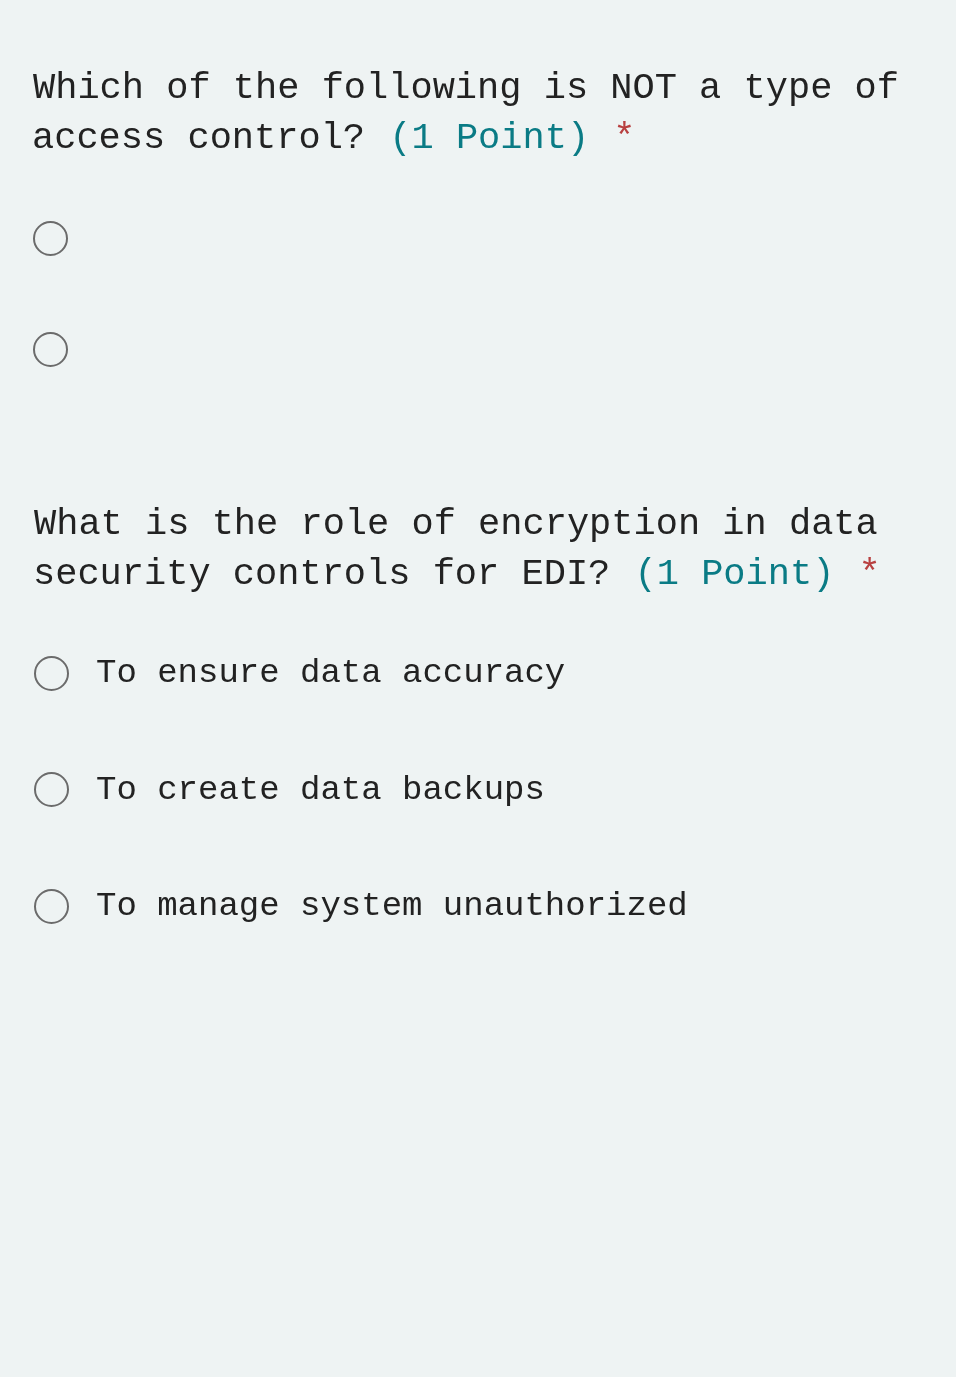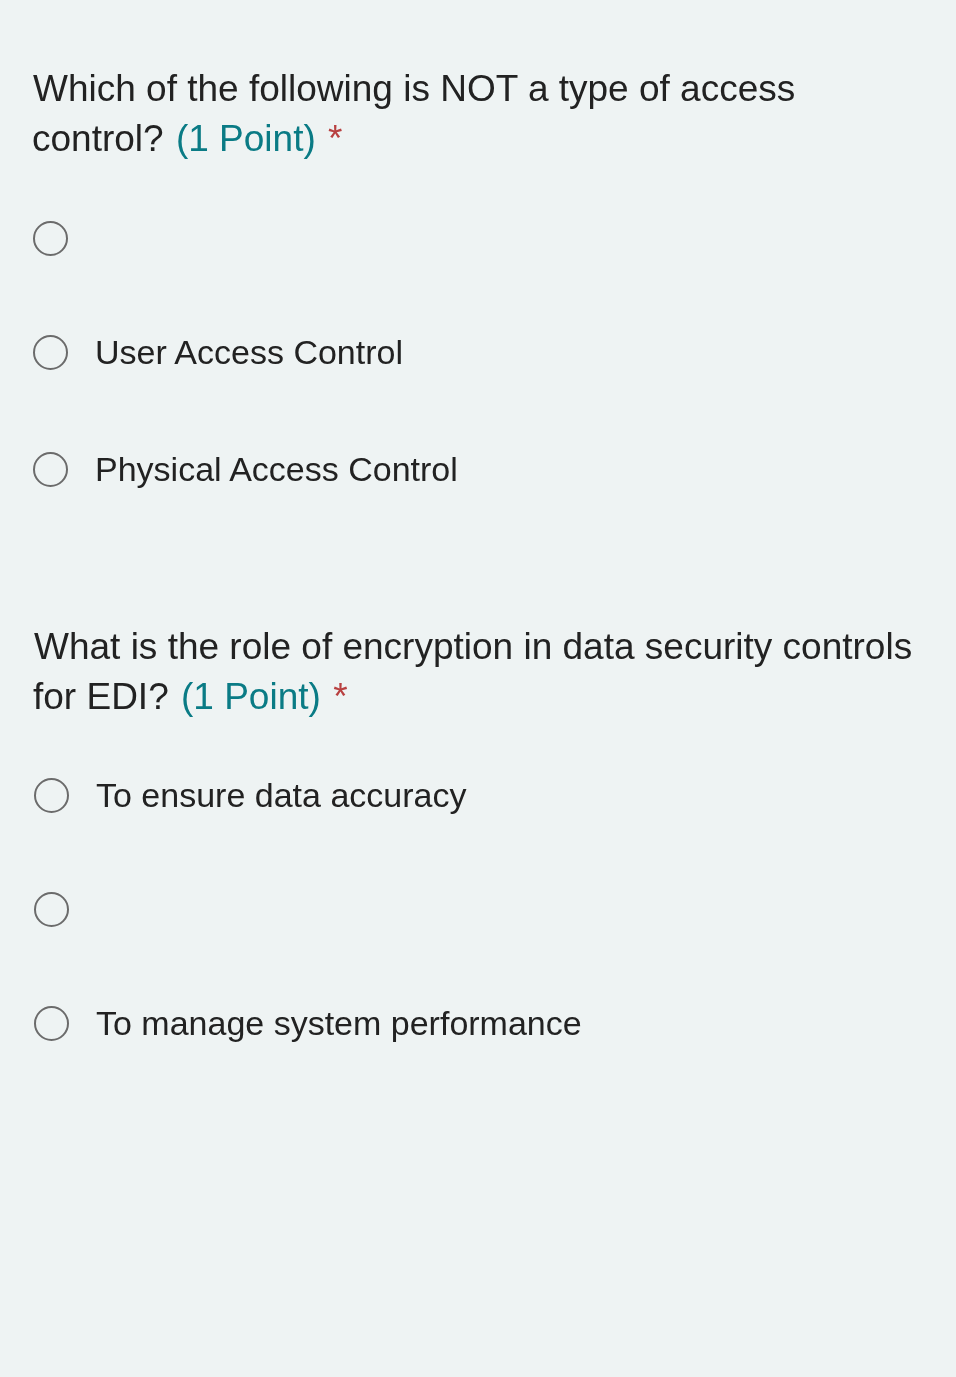--- a/index.html
+++ b/index.html
@@ -1,15 +1,15 @@
 <!DOCTYPE html>
 <html><head>
   <meta charset="utf-8">
   <style>
-    * { margin: 1px; padding: 0; box-sizing: border-box; }
+    * { margin: 1px; padding: 0; box-sizing: border-box; font-family: Liberation Mono, monospace; }
     body {
       font-family: Arial, Helvetica, sans-serif;
       background: #eef3f3;
       width: 956px;
       min-height: 1377px;
       padding: 0;
     }
     .question-block {
       padding: 60px 28px 60px 28px;
     }
@@ -69,38 +69,34 @@
   <div class="question-title">
     <span>Which of the following is NOT a type of access control?</span>
     <span class="points">(1 Point)</span>
     <span class="required">*</span>
   </div>
   <div class="option">
     <span class="radio"></span>
   </div>
   <div class="option">
     <span class="radio"></span>
-    <span class="option-label">User Access Control</span>
-  </div>
-  <div class="option">
-    <span class="radio"></span>
-    <span class="option-label">Physical Access Control</span>
   </div>
 </div>
 
 <div class="question-block q2">
   <div class="question-title">
     <span>What is the role of encryption in data security controls for EDI?</span>
     <span class="points">(1 Point)</span>
     <span class="required">*</span>
   </div>
   <div class="option">
     <span class="radio"></span>
     <span class="option-label">To ensure data accuracy</span>
   </div>
   <div class="option">
     <span class="radio"></span>
+    <span class="option-label">To create data backups</span>
   </div>
   <div class="option">
     <span class="radio"></span>
-    <span class="option-label">To manage system performance</span>
+    <span class="option-label">To manage system unauthorized</span>
   </div>
 </div>
 
 </body></html>

